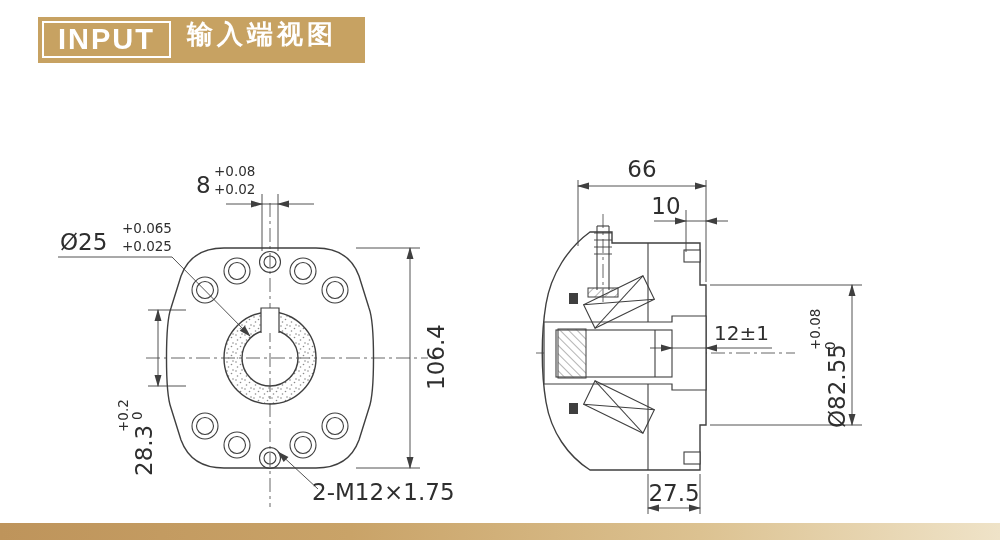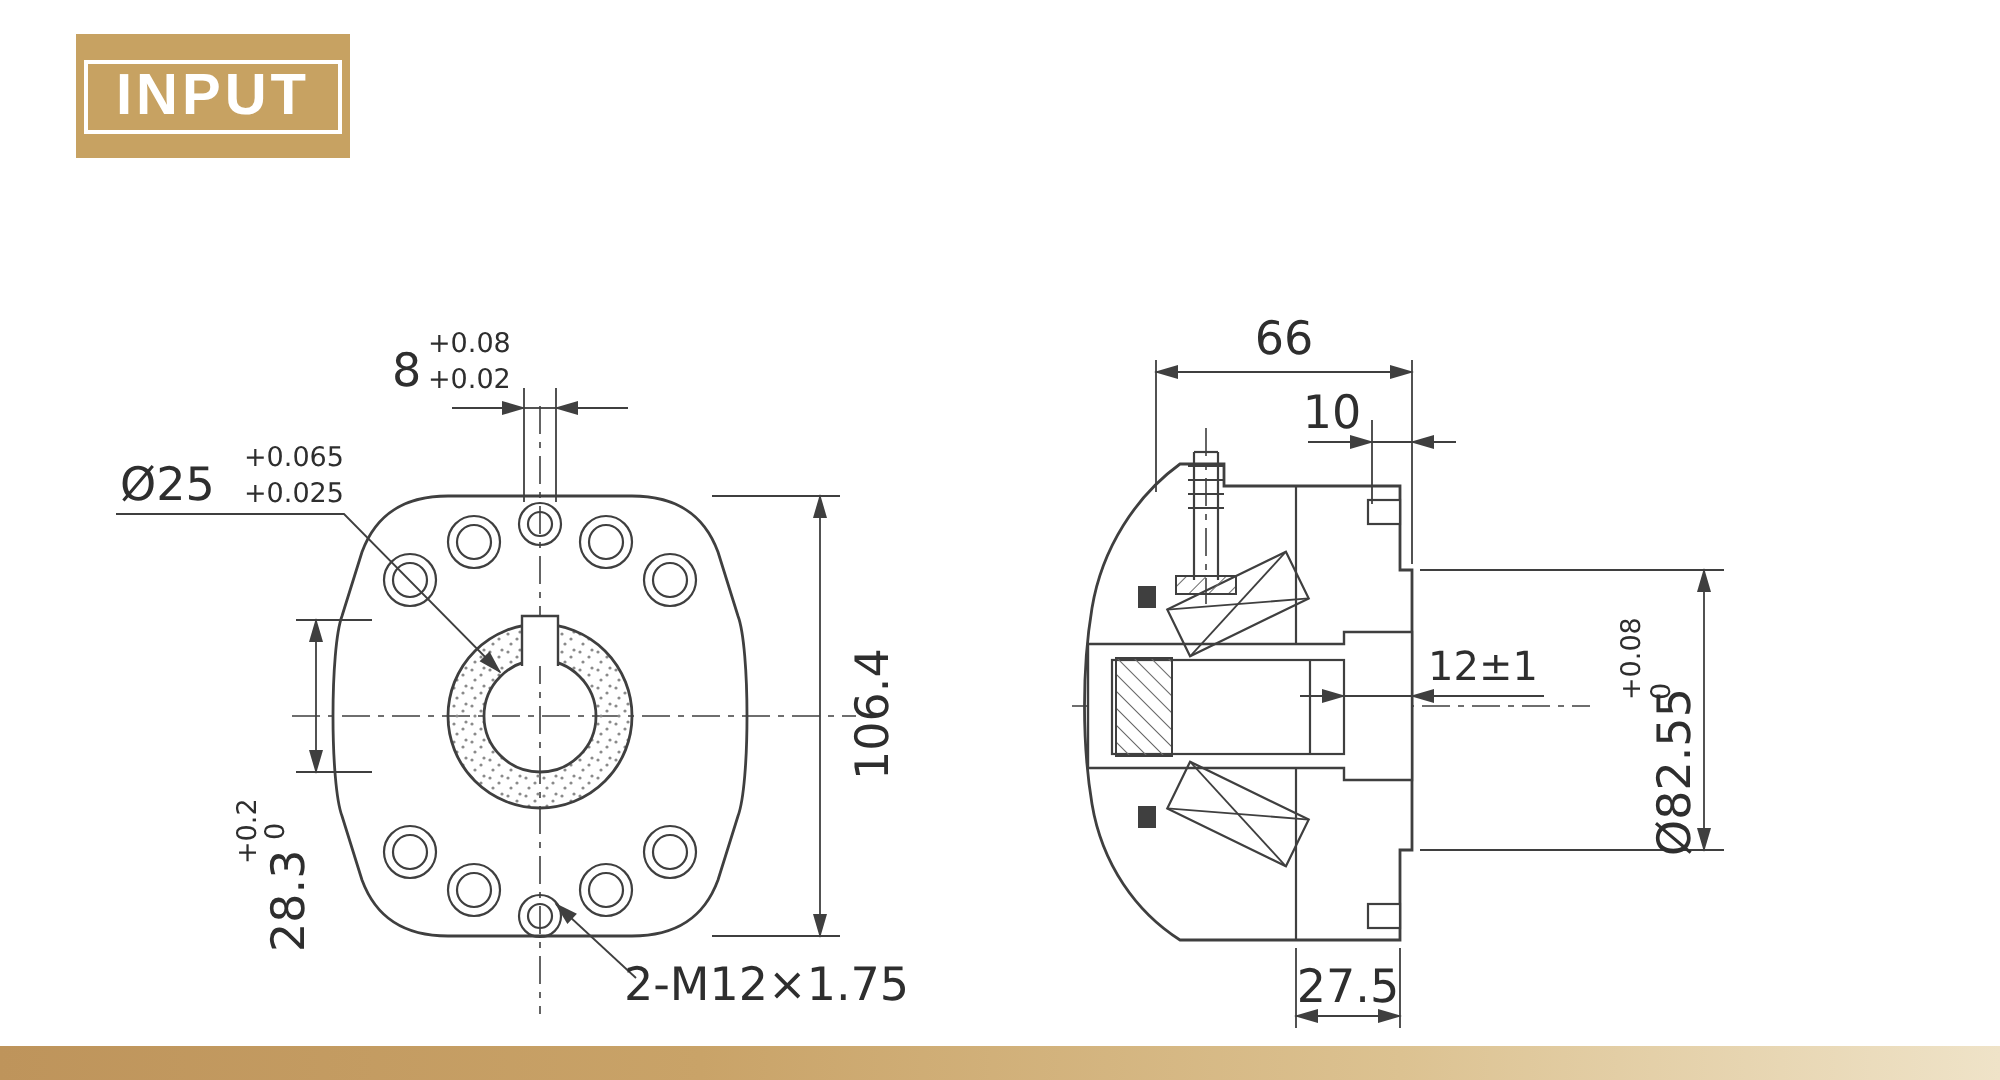--- a/index.html
+++ b/index.html
@@ -1,22 +1,22 @@
 <!DOCTYPE html>
 <html><head>
 <meta charset="utf-8">
 <style>
   html,body{margin:0;padding:0;}
   body{
     width:1000px;height:540px;position:relative;background:#ffffff;
     font-family:"Liberation Sans", sans-serif;overflow:hidden;
   }
   .header{
-    position:absolute;left:38px;top:17px;height:62px;
-    display:flex;align-items:center;background:#C7A262;
+    position:absolute;left:38px;top:17px;height:46px;
+    display:flex;align-items:flex-start;background:#C7A262;
   }
   .badge{
     margin:4px;border:2px solid #ffffff;padding:0 14px;
     display:flex;align-items:center;
   }
   .badge span{
     color:#ffffff;font-weight:bold;font-size:29px;letter-spacing:2px;
   }
   .title{
     color:#ffffff;font-size:26px;letter-spacing:4px;
@@ -36,20 +36,21 @@
   .dimS{font-size:20px;font-family:"DejaVu Sans",sans-serif;}
   .tol{font-size:13.5px;font-family:"DejaVu Sans",sans-serif;}
 </style>
 </head>
 <body>
 
 <div class="header">
   <div class="badge">
     <span>INPUT</span>
   </div>
+  <div class="title">输入端视图</div>
 </div>
 
 <svg width="1000" height="540" viewBox="0 0 1000 540">
   <defs>
     <marker id="arE" markerWidth="13" markerHeight="9" refX="12" refY="4.5" orient="auto" markerUnits="userSpaceOnUse">
       <path d="M13 4.5 L1 1 L1 8 Z" fill="#3f3f3f"></path>
     </marker>
     <marker id="arS" markerWidth="13" markerHeight="9" refX="1" refY="4.5" orient="auto" markerUnits="userSpaceOnUse">
       <path d="M0 4.5 L12 1 L12 8 Z" fill="#3f3f3f"></path>
     </marker>

